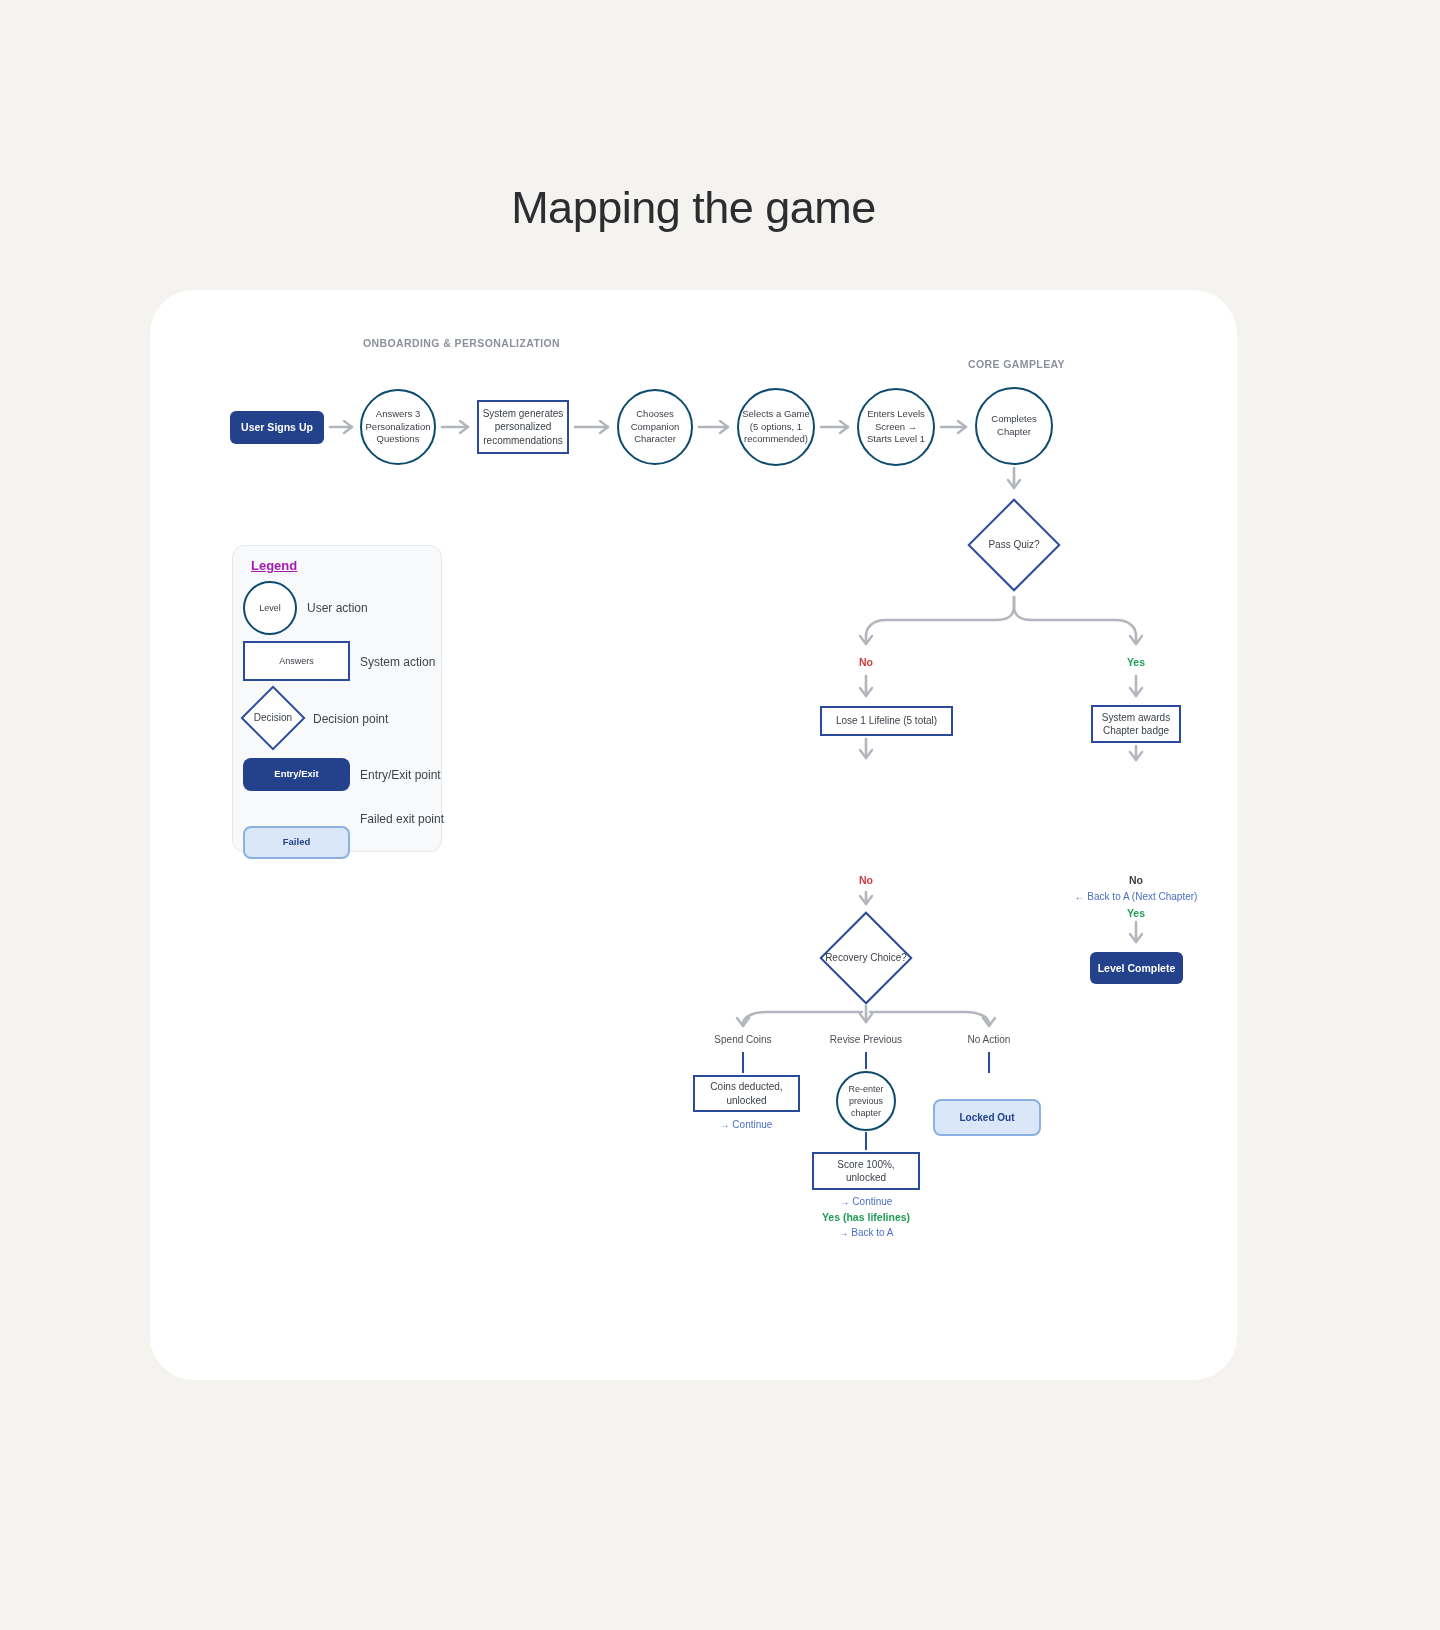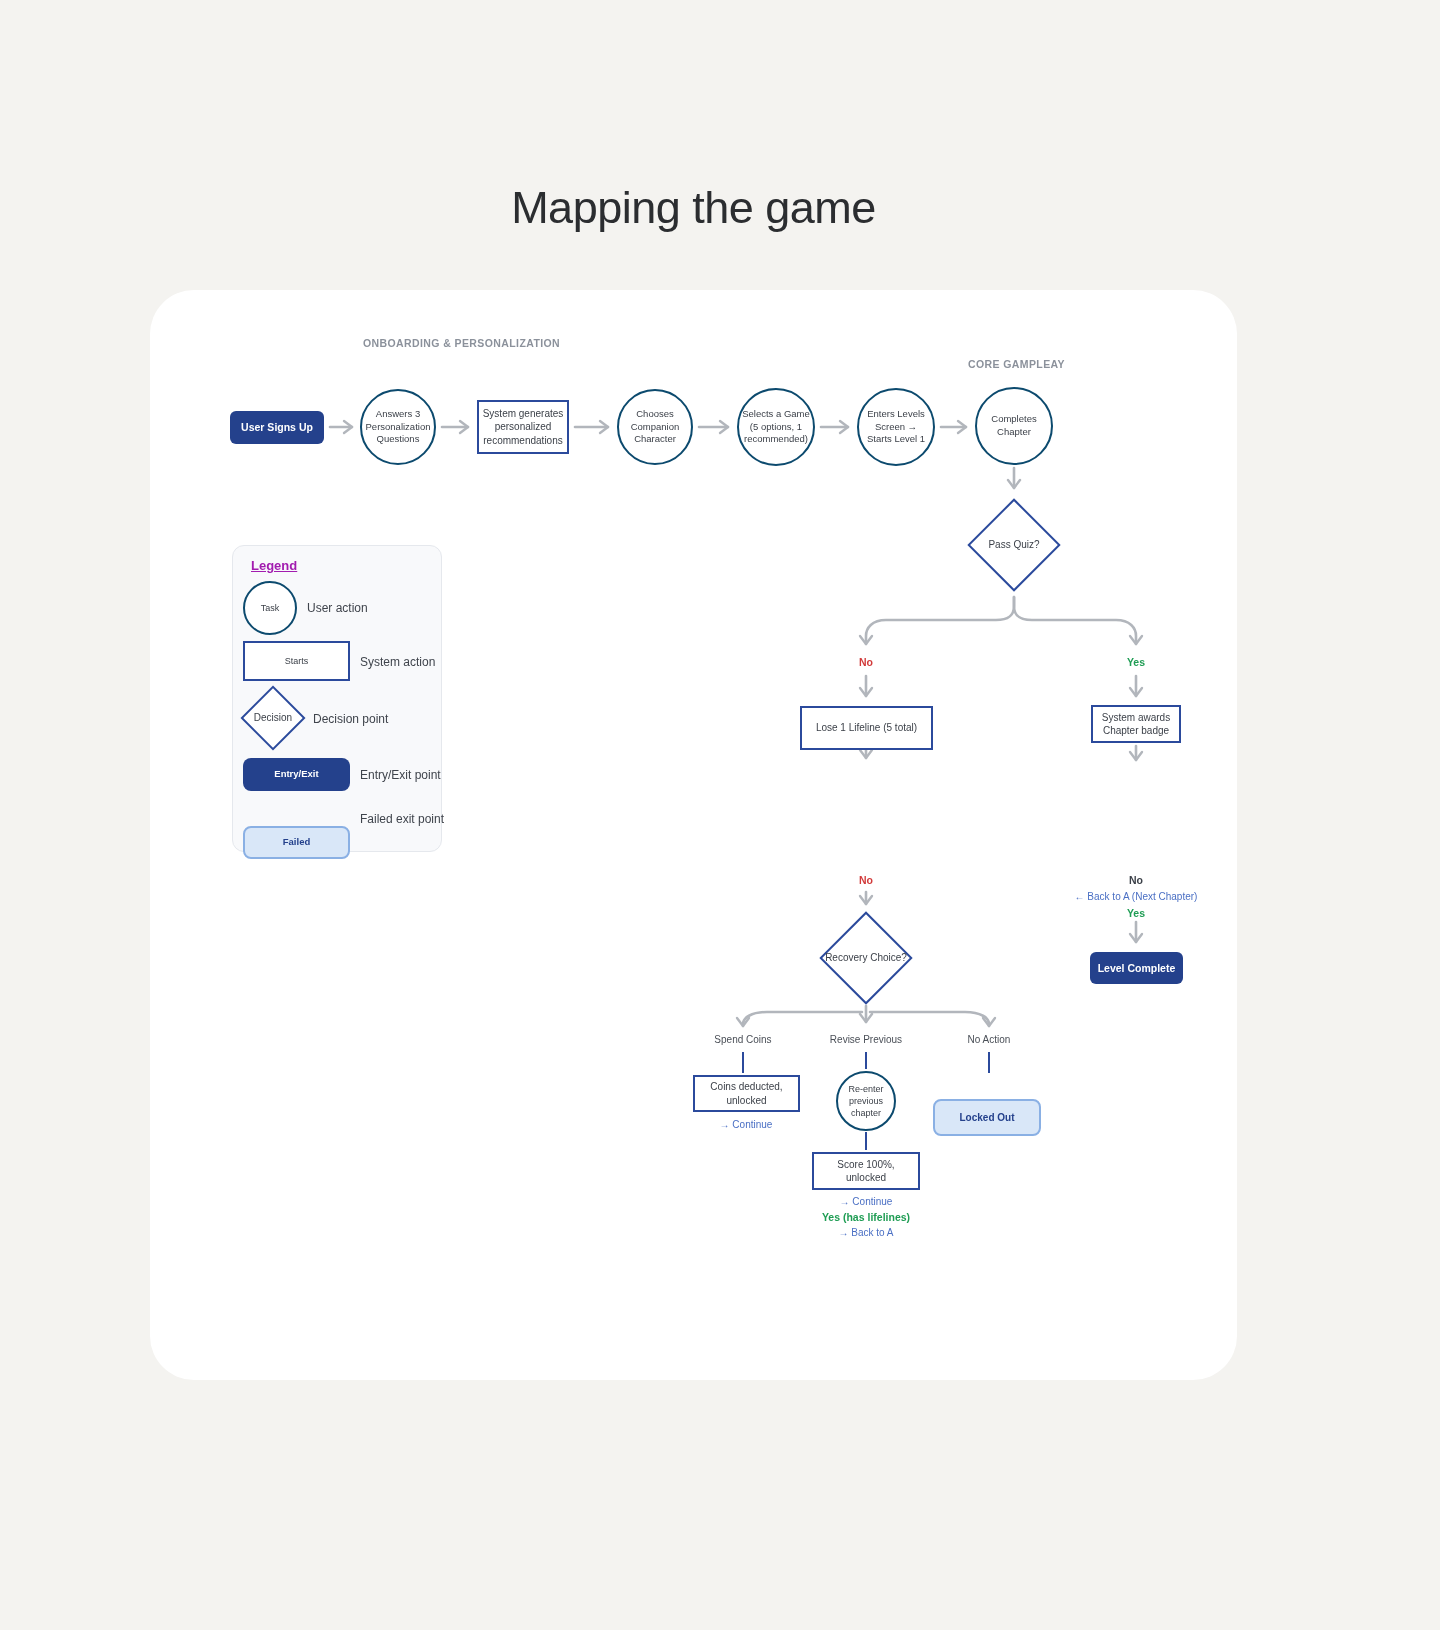--- a/index.html
+++ b/index.html
@@ -119,21 +119,21 @@
   <div class="node circle" style="left:975px;top:387px;width:78px;height:78px">Completes Chapter</div>
 
   <div class="diamond" style="left:966px;top:497px;width:96px;height:96px">
     <div class="shape" style="width:66px;height:66px;margin:-33px 0 0 -33px;transform:rotate(45deg)"></div>
     <div class="lbl">Pass Quiz?</div>
   </div>
 
   <div class="tag red" style="left:836px;top:656px;width:60px">No</div>
   <div class="tag green" style="left:1106px;top:656px;width:60px">Yes</div>
 
-  <div class="node rect" style="left:800px;top:706px;width:133px;height:44px">Lose 1 Lifeline (5 total)</div>
+  <div class="node rect" style="left:820px;top:706px;width:133px;height:30px">Lose 1 Lifeline (5 total)</div>
   <div class="node rect" style="left:1091px;top:705px;width:90px;height:38px">System awards Chapter badge</div>
 
   <div class="tag red" style="left:836px;top:874px;width:60px">No</div>
 
   <div class="tag dark" style="left:1106px;top:874px;width:60px">No</div>
   <div class="flow-link" style="left:1056px;top:891px;width:160px">← Back to A (Next Chapter)</div>
   <div class="tag green" style="left:1106px;top:907px;width:60px">Yes</div>
   <div class="node pill-dark" style="left:1090px;top:952px;width:93px;height:32px">Level Complete</div>
 
   <div class="diamond" style="left:818px;top:910px;width:96px;height:96px">
@@ -152,24 +152,24 @@
   <div class="node rect" style="left:812px;top:1152px;width:108px;height:38px">Score 100%, unlocked</div>
   <div class="flow-link" style="left:816px;top:1196px;width:100px">→ Continue</div>
   <div class="tag green" style="left:796px;top:1211px;width:140px">Yes (has lifelines)</div>
   <div class="flow-link" style="left:816px;top:1227px;width:100px">→ Back to A</div>
 
   <div class="node pill-light" style="left:933px;top:1075px;width:108px;height:37px">Locked Out</div>
 
   <div class="legend-panel"></div>
   <div class="legend-title">Legend</div>
 
-  <div class="node circle legend-shape-lbl" style="left:243px;top:581px;width:54px;height:54px;border-width:2.5px">Task</div>
+  <div class="node circle legend-shape-lbl" style="left:243px;top:581px;width:54px;height:54px;border-width:2.5px">Level</div>
   <div class="legend-side" style="left:307px;top:601px">User action</div>
 
-  <div class="node rect legend-shape-lbl" style="left:243px;top:641px;width:107px;height:40px">Starts</div>
+  <div class="node rect legend-shape-lbl" style="left:243px;top:641px;width:107px;height:40px">Answers</div>
   <div class="legend-side" style="left:360px;top:655px">System action</div>
 
   <div class="diamond" style="left:240px;top:685px;width:66px;height:66px">
     <div class="shape" style="width:46px;height:46px;margin:-23px 0 0 -23px;transform:rotate(45deg)"></div>
     <div class="lbl legend-shape-lbl">Decision</div>
   </div>
   <div class="legend-side" style="left:313px;top:712px">Decision point</div>
 
   <div class="node pill-dark" style="left:243px;top:758px;width:107px;height:33px;font-size:9.5px;border-radius:8px">Entry/Exit</div>
   <div class="legend-side" style="left:360px;top:768px">Entry/Exit point</div>

